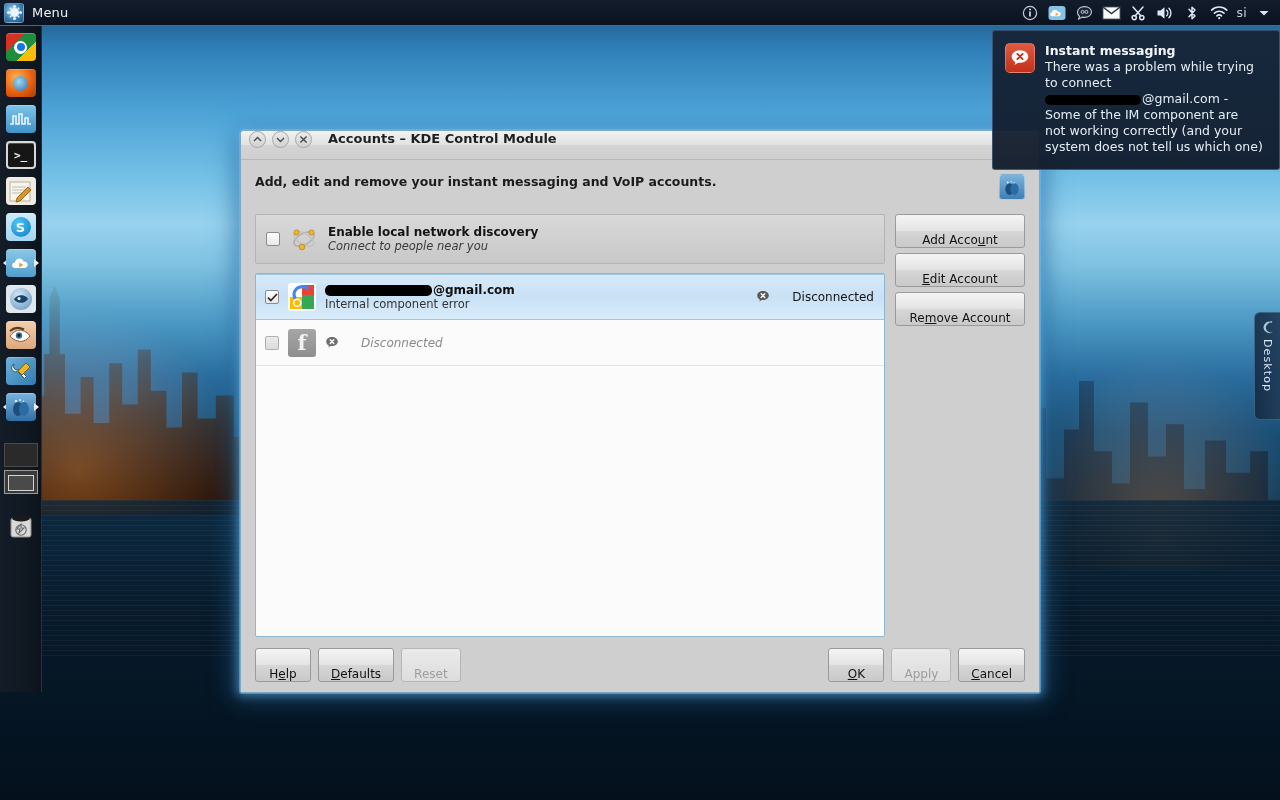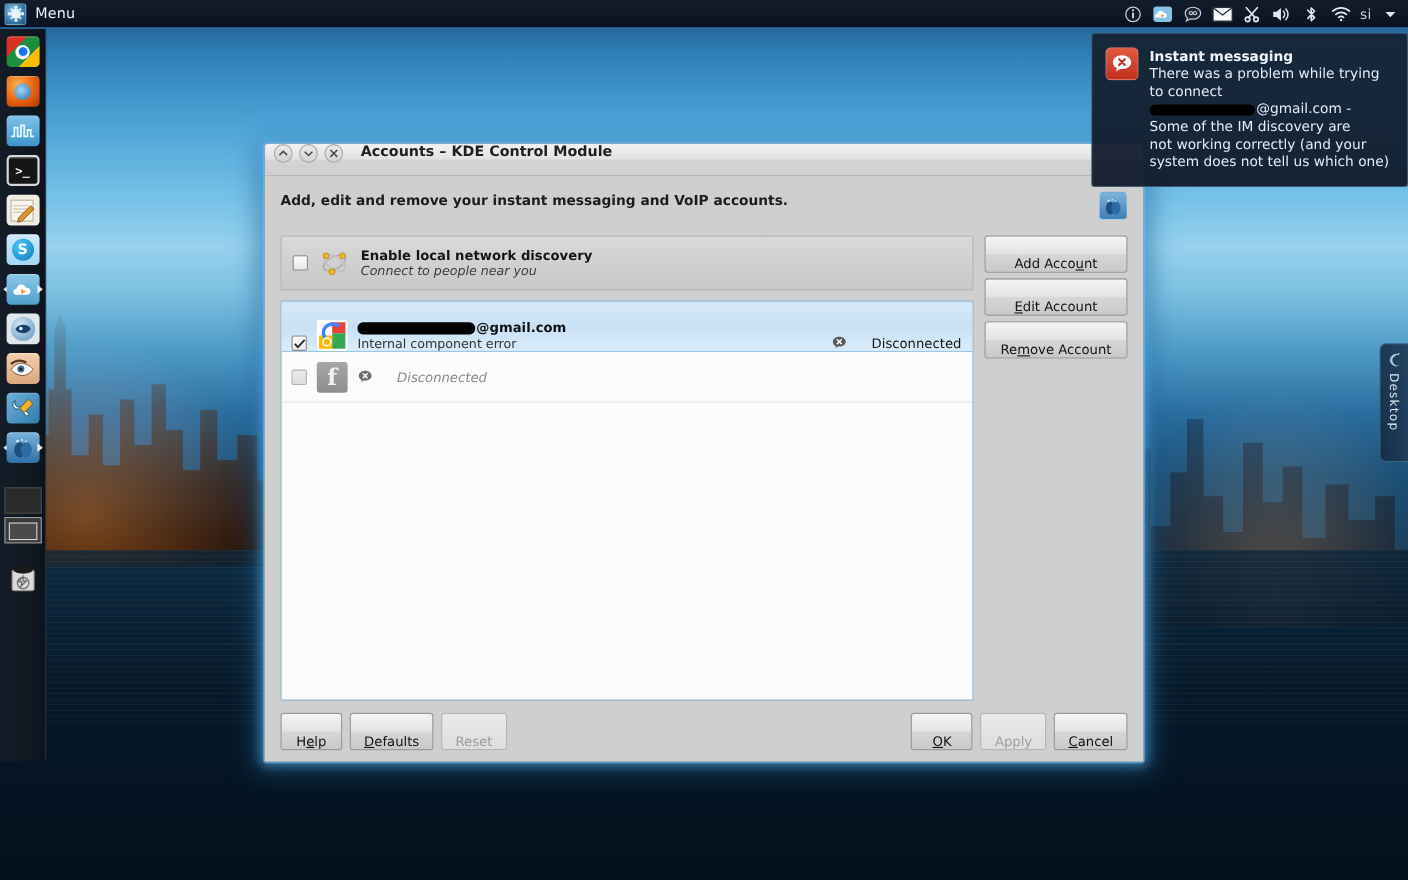--- a/index.html
+++ b/index.html
@@ -253,21 +253,21 @@
     border: 1px solid #8fb6cf; border-radius: 2px;
     overflow: hidden;
   }
   .account-row {
     display: flex; align-items: center; gap: 9px;
     height: 46px; padding: 0 8px 0 9px;
     border-bottom: 1px solid #e4e4e4;
   }
   .account-row.selected {
     background: linear-gradient(to bottom, #d6e9f8 0%, #c9e1f5 50%, #d9ecfb 100%);
-    border-top: 1px solid #9cc6e6; border-bottom: 1px solid #9cc6e6; align-items: flex-end;
+    border-top: 1px solid #9cc6e6; border-bottom: 1px solid #9cc6e6;
   }
   .acc-icon {
     width: 28px; height: 28px; flex: none; border-radius: 3px;
     display: flex; align-items: center; justify-content: center;
     overflow: hidden;
   }
   .acc-icon.google { background: #fff; }
   .acc-icon.facebook {
     background: linear-gradient(to bottom, #a6a6a6, #8e8e8e);
     color: #f2f2f2; font-size: 21px; font-weight: bold;
@@ -416,21 +416,21 @@
       <path d="M8.4 5.9l5.2 5.2M13.6 5.9l-5.2 5.2" stroke="#c1301c" stroke-width="1.9" stroke-linecap="round"></path>
     </svg>
   </div>
   <div style="min-width:0;">
     <div style="font-size:12.5px;font-weight:bold;color:#f2f6fa;line-height:16px;">Instant messaging</div>
     <div style="font-size:12.5px;color:#e4ecf4;line-height:16px;">There was a problem while trying</div>
     <div style="font-size:12.5px;color:#e4ecf4;line-height:16px;">to connect</div>
     <div style="font-size:12.5px;color:#e4ecf4;line-height:16px;white-space:nowrap;">
       <span class="redact" style="width:96px;height:10px;"></span><span>@gmail.com -</span>
     </div>
-    <div style="font-size:12.5px;color:#e4ecf4;line-height:16px;">Some of the IM discovery are</div>
+    <div style="font-size:12.5px;color:#e4ecf4;line-height:16px;">Some of the IM component are</div>
     <div style="font-size:12.5px;color:#e4ecf4;line-height:16px;">not working correctly (and your</div>
     <div style="font-size:12.5px;color:#e4ecf4;line-height:16px;">system does not tell us which one)</div>
   </div>
 </div>
 
 <div id="left-dock">
 
   <div class="dock-item">
     <div class="dock-ico" style="background:linear-gradient(135deg,#d93025 0%,#d93025 33%,#1e8e3e 33%,#1e8e3e 66%,#fbbc04 66%);">
       <div style="width:13px;height:13px;border-radius:50%;background:#fff;display:flex;align-items:center;justify-content:center;">

